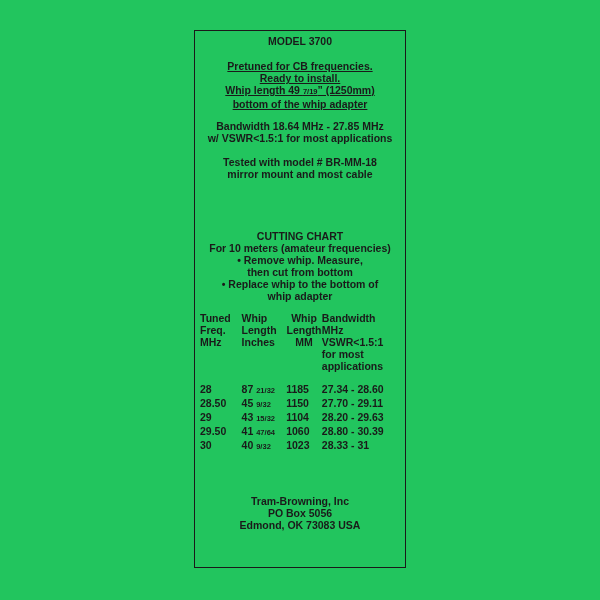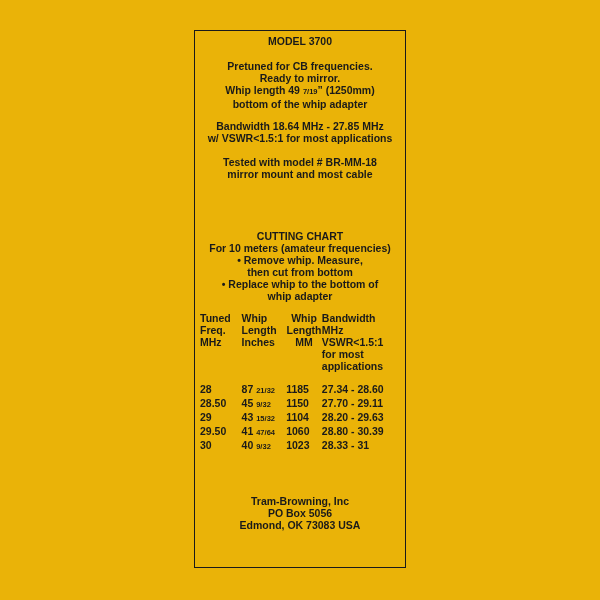--- a/index.html
+++ b/index.html
@@ -7,40 +7,40 @@
     padding: 0;
     width: 600px;
     height: 600px;
     background: #ffffff;
     font-family: "Liberation Sans", sans-serif;
   }
   .page {
     position: relative;
     width: 600px;
     height: 600px;
-    background: #eab308;
+    background: #22c55e;
   }
   .label-box {
     position: absolute;
     left: 194px;
     top: 30px;
     width: 212px;
     height: 538px;
     box-sizing: border-box;
     border: 1.5px solid #1a1a1a;
     padding-top: 4px;
     color: #1a1a1a;
     font-weight: bold;
     font-size: 10.5px;
     line-height: 12px;
     text-align: center;
   }
   .line { white-space: nowrap; }
   .title-block     { margin-bottom: 13px; }
-  .intro-block     { margin-bottom: 10px; }
+  .intro-block     { margin-bottom: 10px; text-decoration: underline; }
   .vswr-block      { margin-bottom: 13px; }
   .bandwidth-block { margin-bottom: 11px; }
   .tested-block    { margin-bottom: 50px; margin-top: 12px; }
   .cutting-block   { margin-bottom: 10px; }
   .thead-block     { margin-bottom: 11px; }
   .tbody-block     { margin-bottom: 42px; }
   .frac { font-size: 7.5px; }
   
   .tbl { text-align: left; padding-left: 5px; }
   .trow { display: flex; }
@@ -56,21 +56,21 @@
 
 <div class="page">
   <div class="label-box">
 
     <div class="title-block">
       <div class="line">MODEL 3700</div>
     </div>
 
     <div class="intro-block">
       <div class="line">Pretuned for CB frequencies.</div>
-      <div class="line">Ready to mirror.</div>
+      <div class="line">Ready to install.</div>
       <div class="line"><span>Whip length 49 </span><span class="frac">7/19</span><span>” (1250mm)</span></div>
       <div class="line">bottom of the whip adapter</div>
     </div>
 
 
     <div class="bandwidth-block">
       <div class="line">Bandwidth 18.64 MHz - 27.85 MHz</div>
       <div class="line">w/ VSWR&lt;1.5:1 for most applications</div>
     </div>
 

